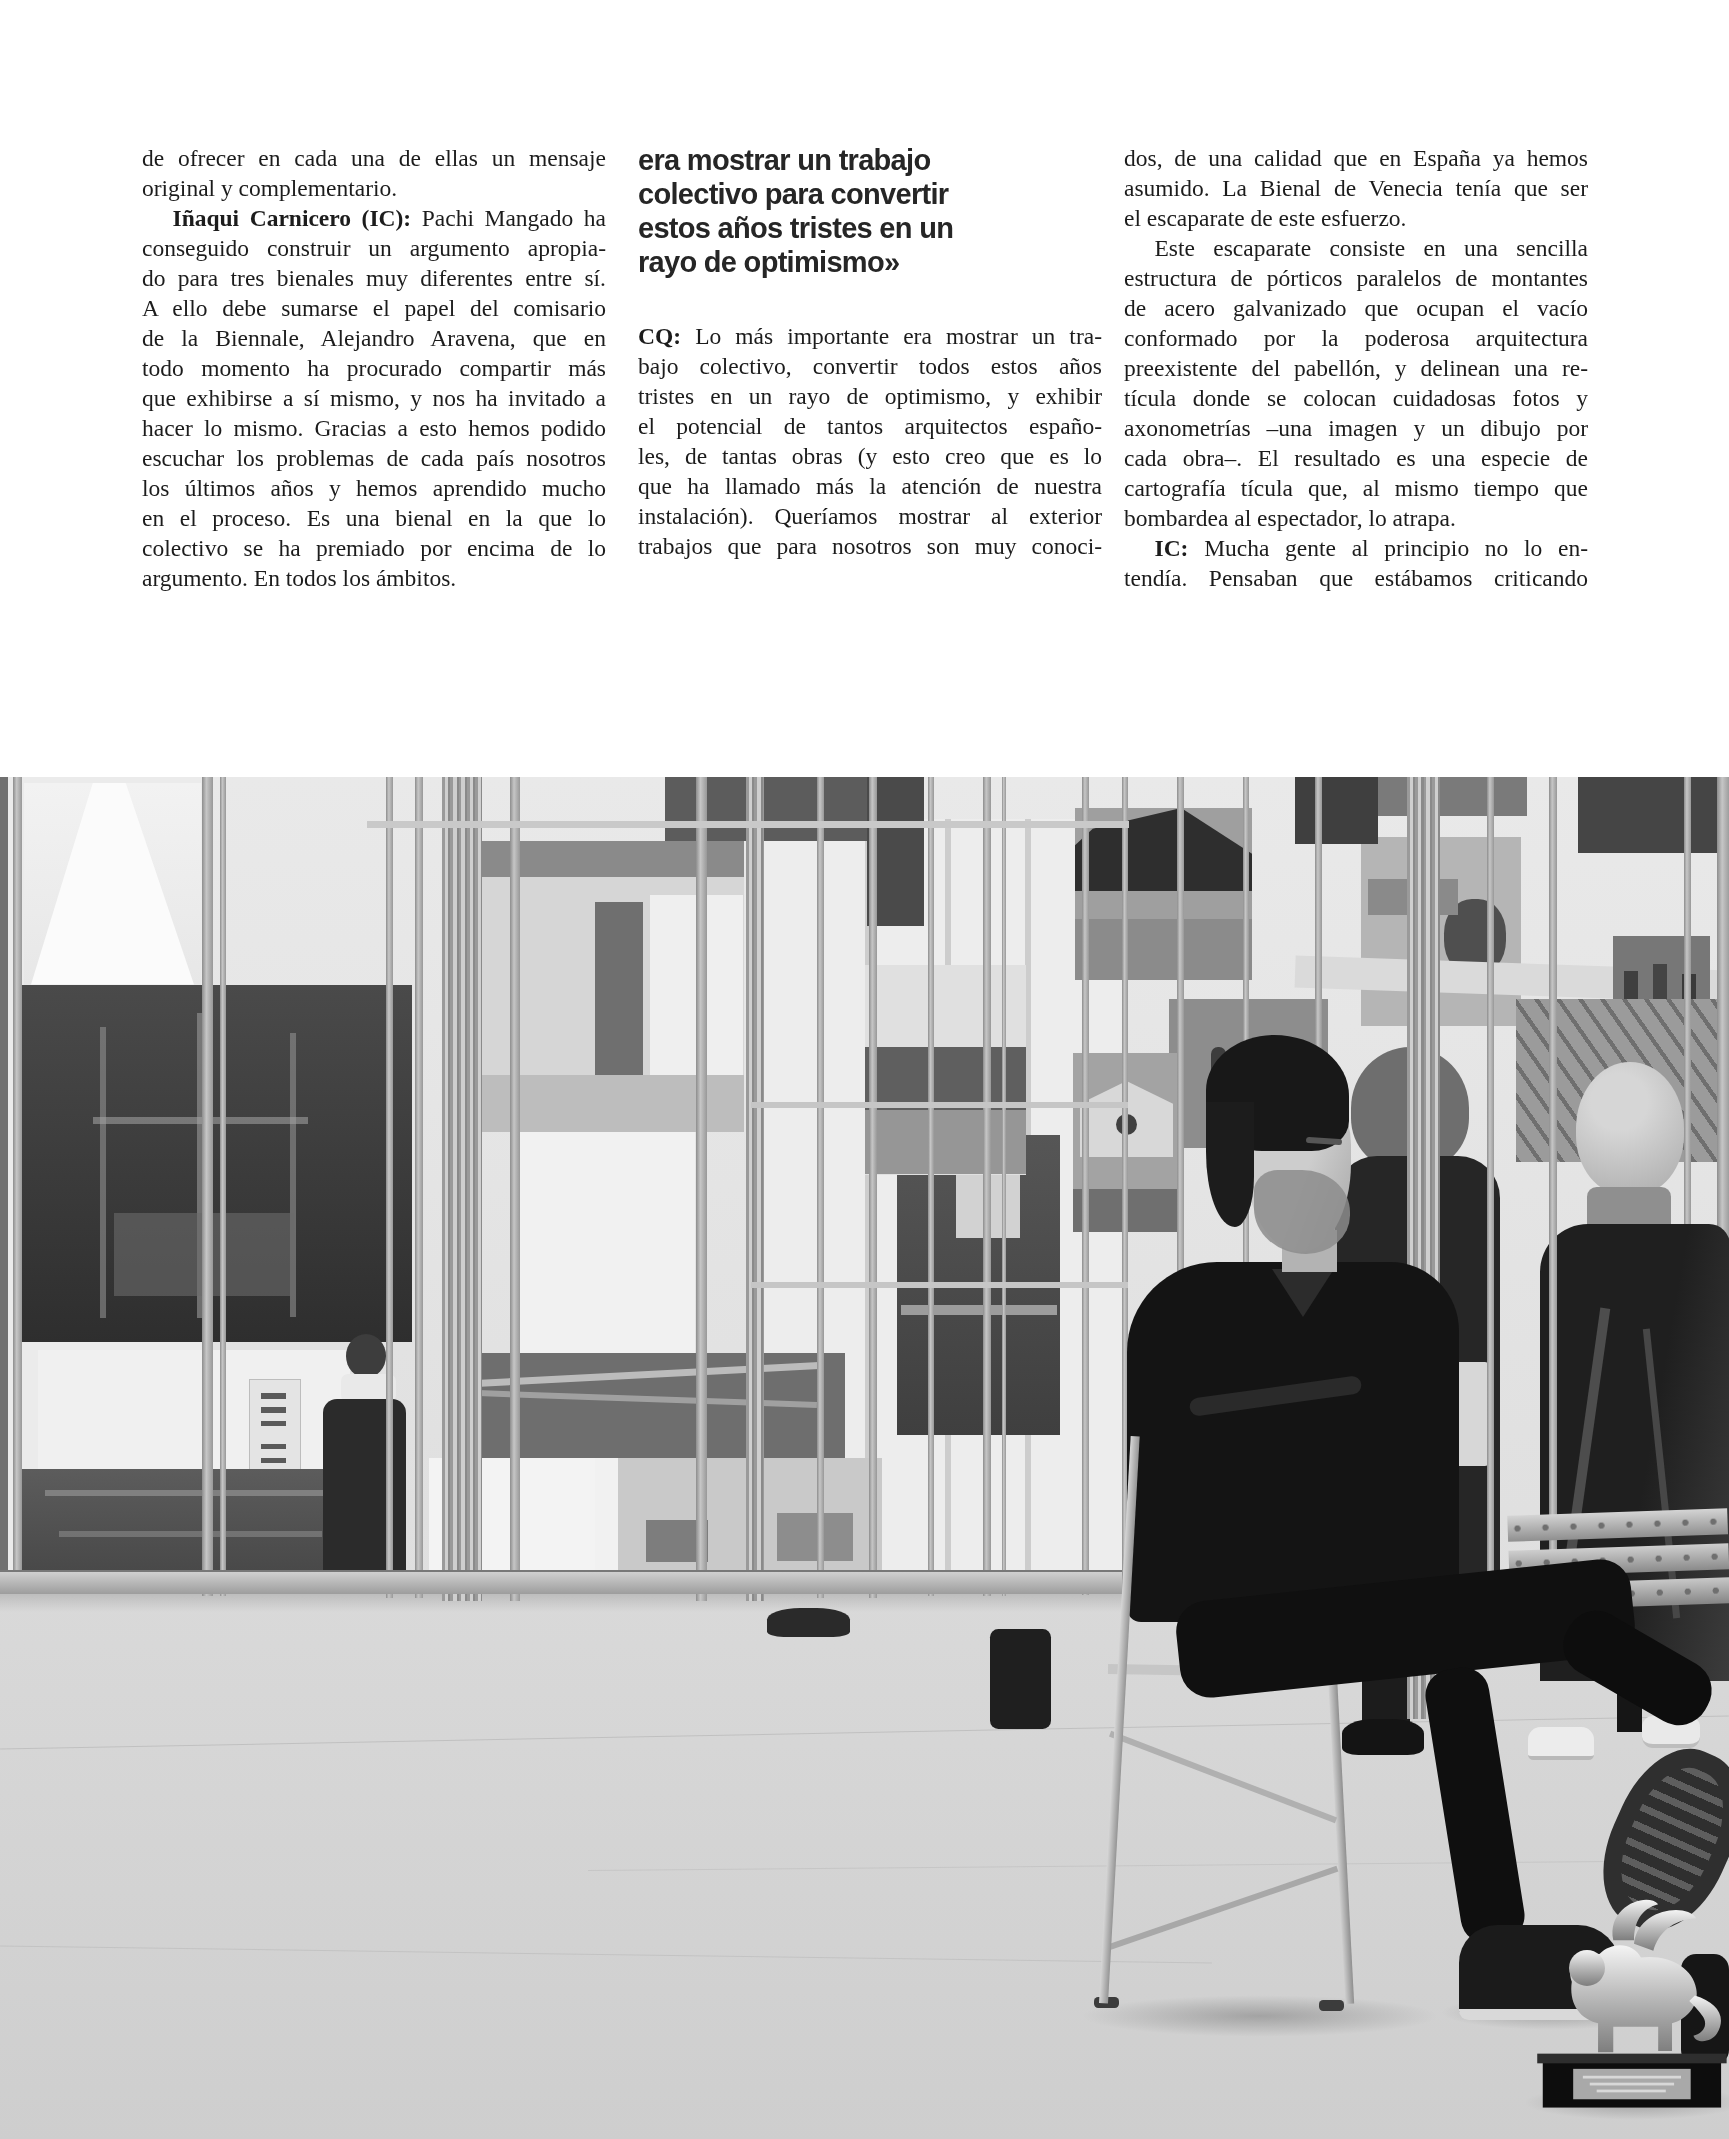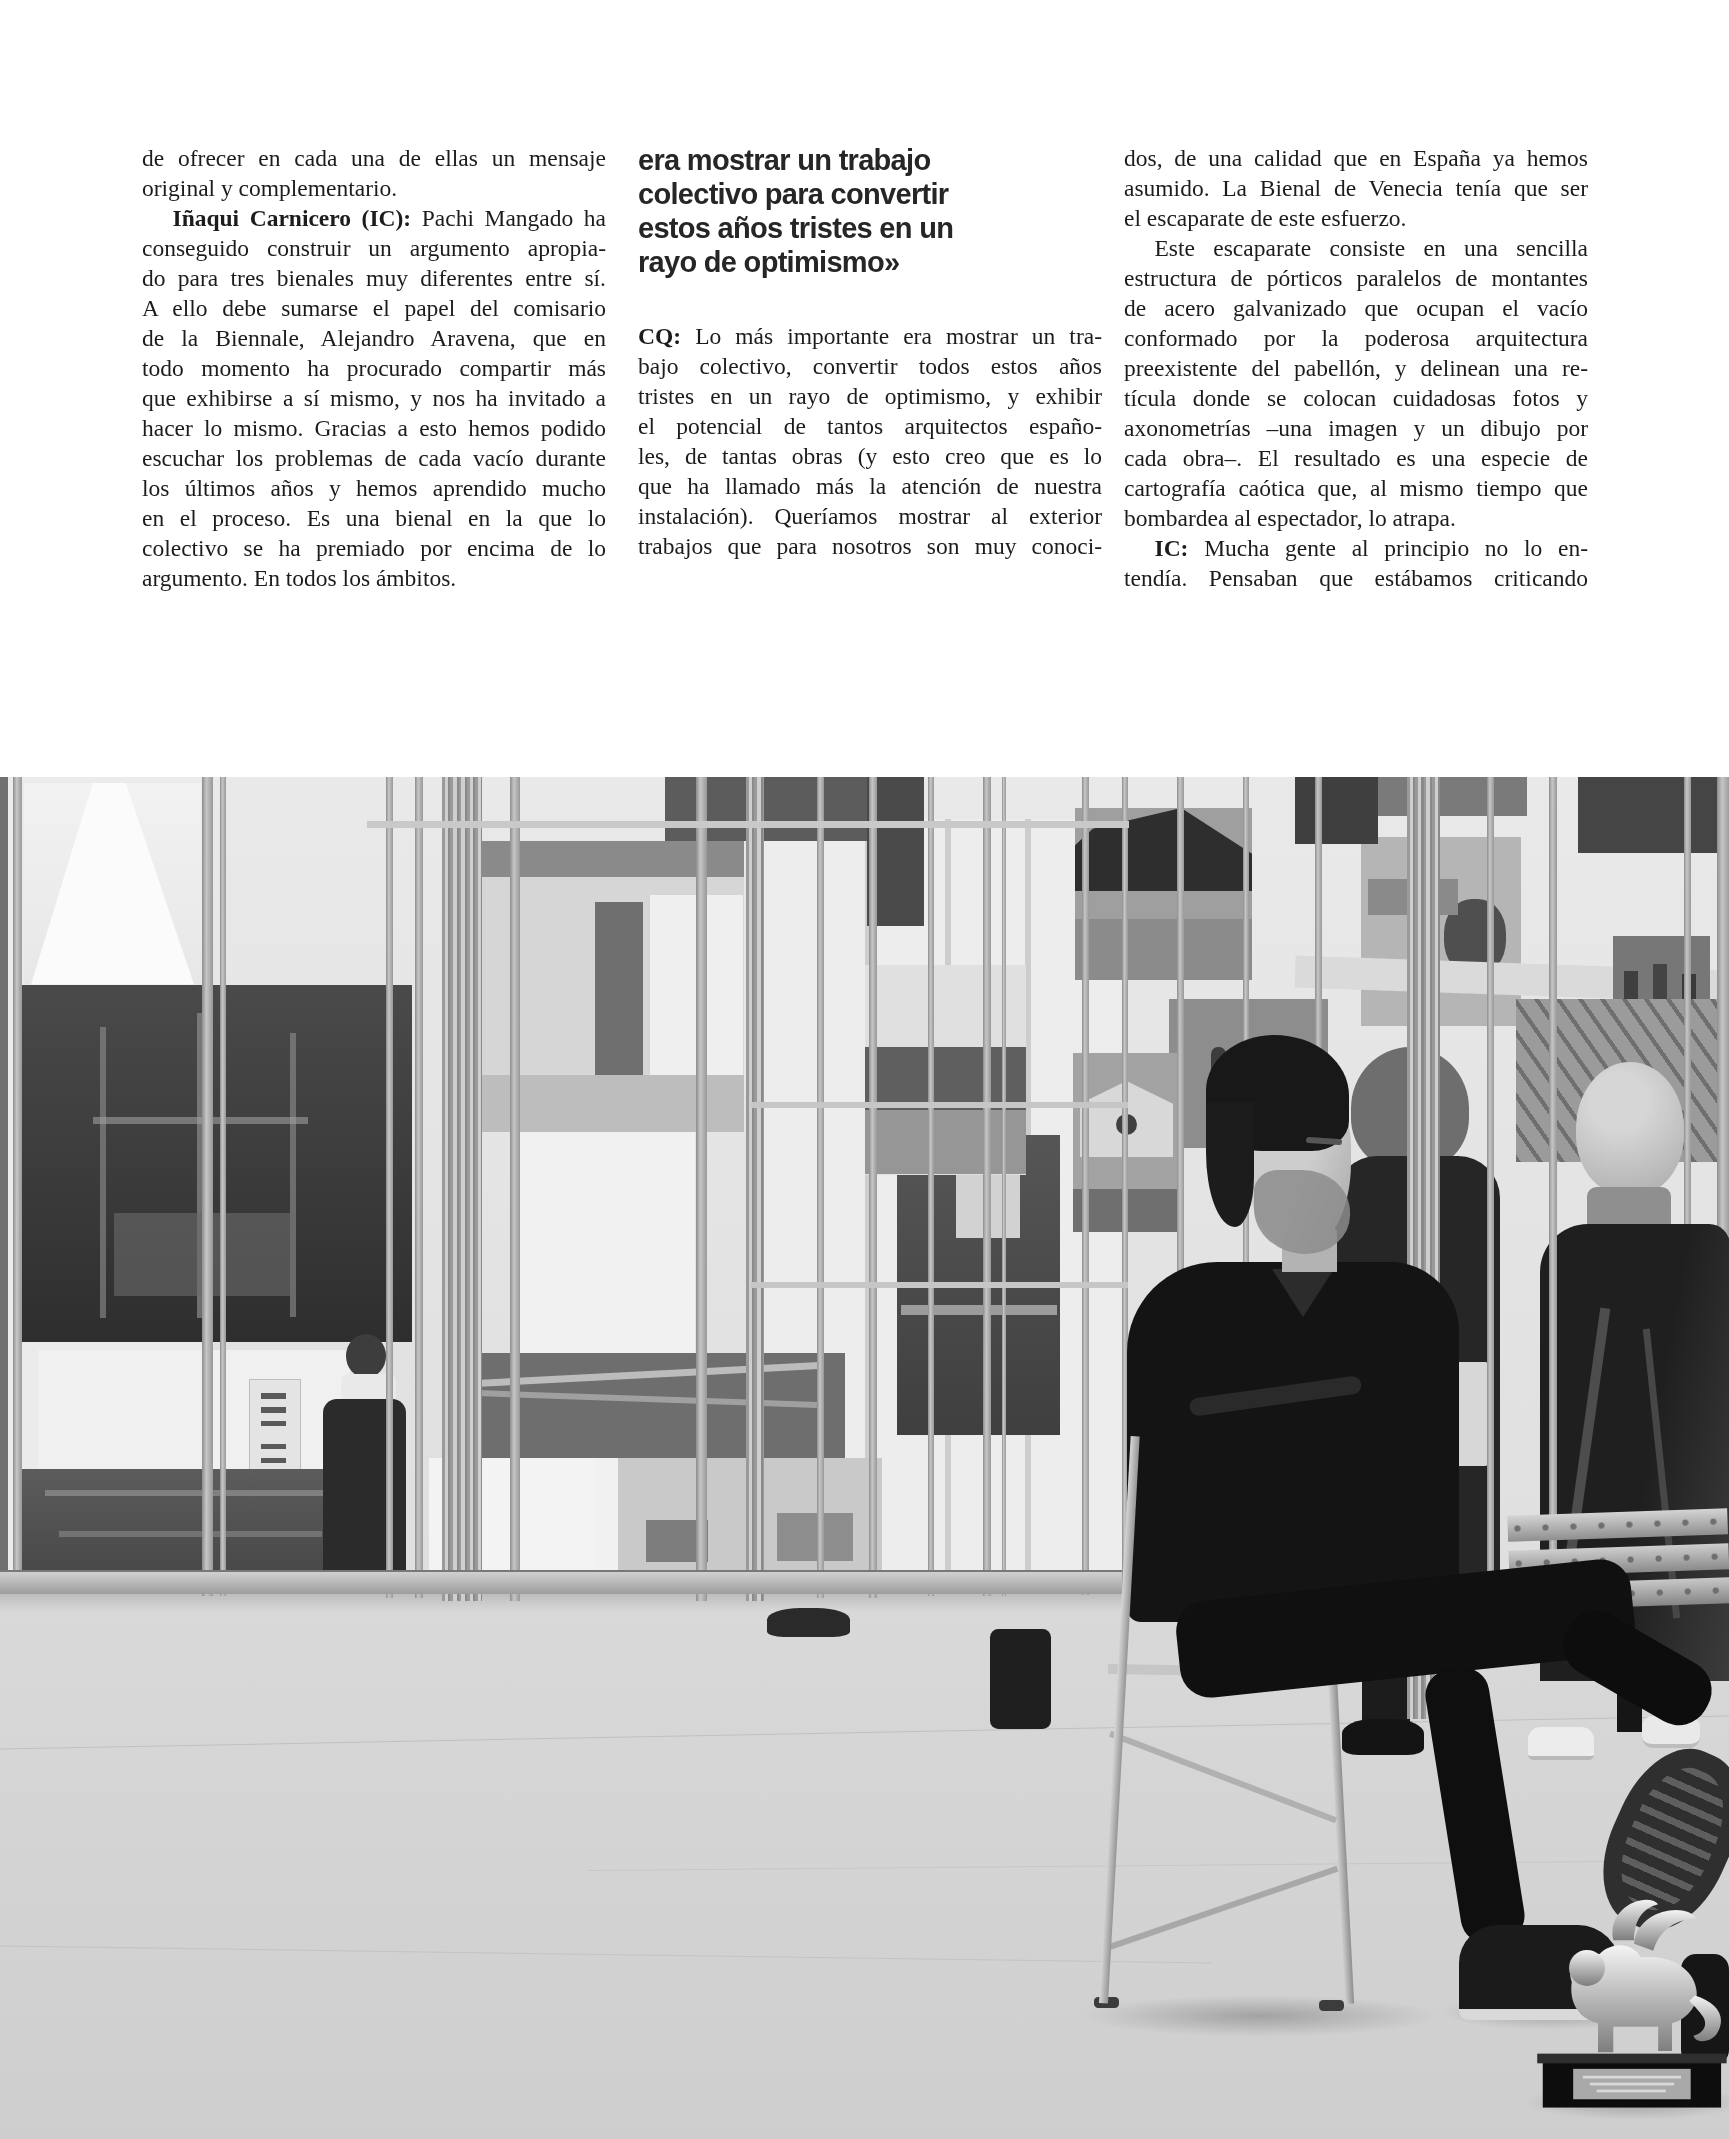--- a/index.html
+++ b/index.html
@@ -32,21 +32,21 @@
       <div class="tl"><span>de ofrecer en cada una de ellas un mensaje</span></div>
       <div class="tl end"><span>original y complementario.</span></div>
       <div class="tl ind"><span class="b">Iñaqui Carnicero (IC):</span><span> Pachi Mangado ha</span></div>
       <div class="tl"><span>conseguido construir un argumento apropia-</span></div>
       <div class="tl"><span>do para tres bienales muy diferentes entre sí.</span></div>
       <div class="tl"><span>A ello debe sumarse el papel del comisario</span></div>
       <div class="tl"><span>de la Biennale, Alejandro Aravena, que en</span></div>
       <div class="tl"><span>todo momento ha procurado compartir más</span></div>
       <div class="tl"><span>que exhibirse a sí mismo, y nos ha invitado a</span></div>
       <div class="tl"><span>hacer lo mismo. Gracias a esto hemos podido</span></div>
-      <div class="tl"><span>escuchar los problemas de cada vacío durante</span></div>
+      <div class="tl"><span>escuchar los problemas de cada país nosotros</span></div>
       <div class="tl"><span>los últimos años y hemos aprendido mucho</span></div>
       <div class="tl"><span>en el proceso. Es una bienal en la que lo</span></div>
       <div class="tl"><span>colectivo se ha premiado por encima de lo</span></div>
       <div class="tl end"><span>argumento. En todos los ámbitos.</span></div>
     </div>
   <div class="col" id="col2">
       <div class="quote">
         <div>era mostrar un trabajo</div>
         <div>colectivo para convertir</div>
         <div>estos años tristes en un</div>
@@ -66,21 +66,21 @@
       <div class="tl"><span>asumido. La Bienal de Venecia tenía que ser</span></div>
       <div class="tl end"><span>el escaparate de este esfuerzo.</span></div>
       <div class="tl ind"><span>Este escaparate consiste en una sencilla</span></div>
       <div class="tl"><span>estructura de pórticos paralelos de montantes</span></div>
       <div class="tl"><span>de acero galvanizado que ocupan el vacío</span></div>
       <div class="tl"><span>conformado por la poderosa arquitectura</span></div>
       <div class="tl"><span>preexistente del pabellón, y delinean una re-</span></div>
       <div class="tl"><span>tícula donde se colocan cuidadosas fotos y</span></div>
       <div class="tl"><span>axonometrías –una imagen y un dibujo por</span></div>
       <div class="tl"><span>cada obra–. El resultado es una especie de</span></div>
-      <div class="tl"><span>cartografía caótica que, al mismo tiempo que</span></div>
+      <div class="tl"><span>cartografía tícula que, al mismo tiempo que</span></div>
       <div class="tl end"><span>bombardea al espectador, lo atrapa.</span></div>
       <div class="tl ind"><span class="b">IC:</span><span> Mucha gente al principio no lo en-</span></div>
       <div class="tl"><span>tendía. Pensaban que estábamos criticando</span></div>
     </div>
 </div>
 
 <div id="photo">
 
   <div class="abs" style="left:0;top:0;width:1729px;height:817px;background:linear-gradient(180deg,#e9e9e9,#dfdfdf);"></div>
   <div class="abs" style="left:751px;top:42px;width:377px;height:775px;background:#ededed;"></div>

